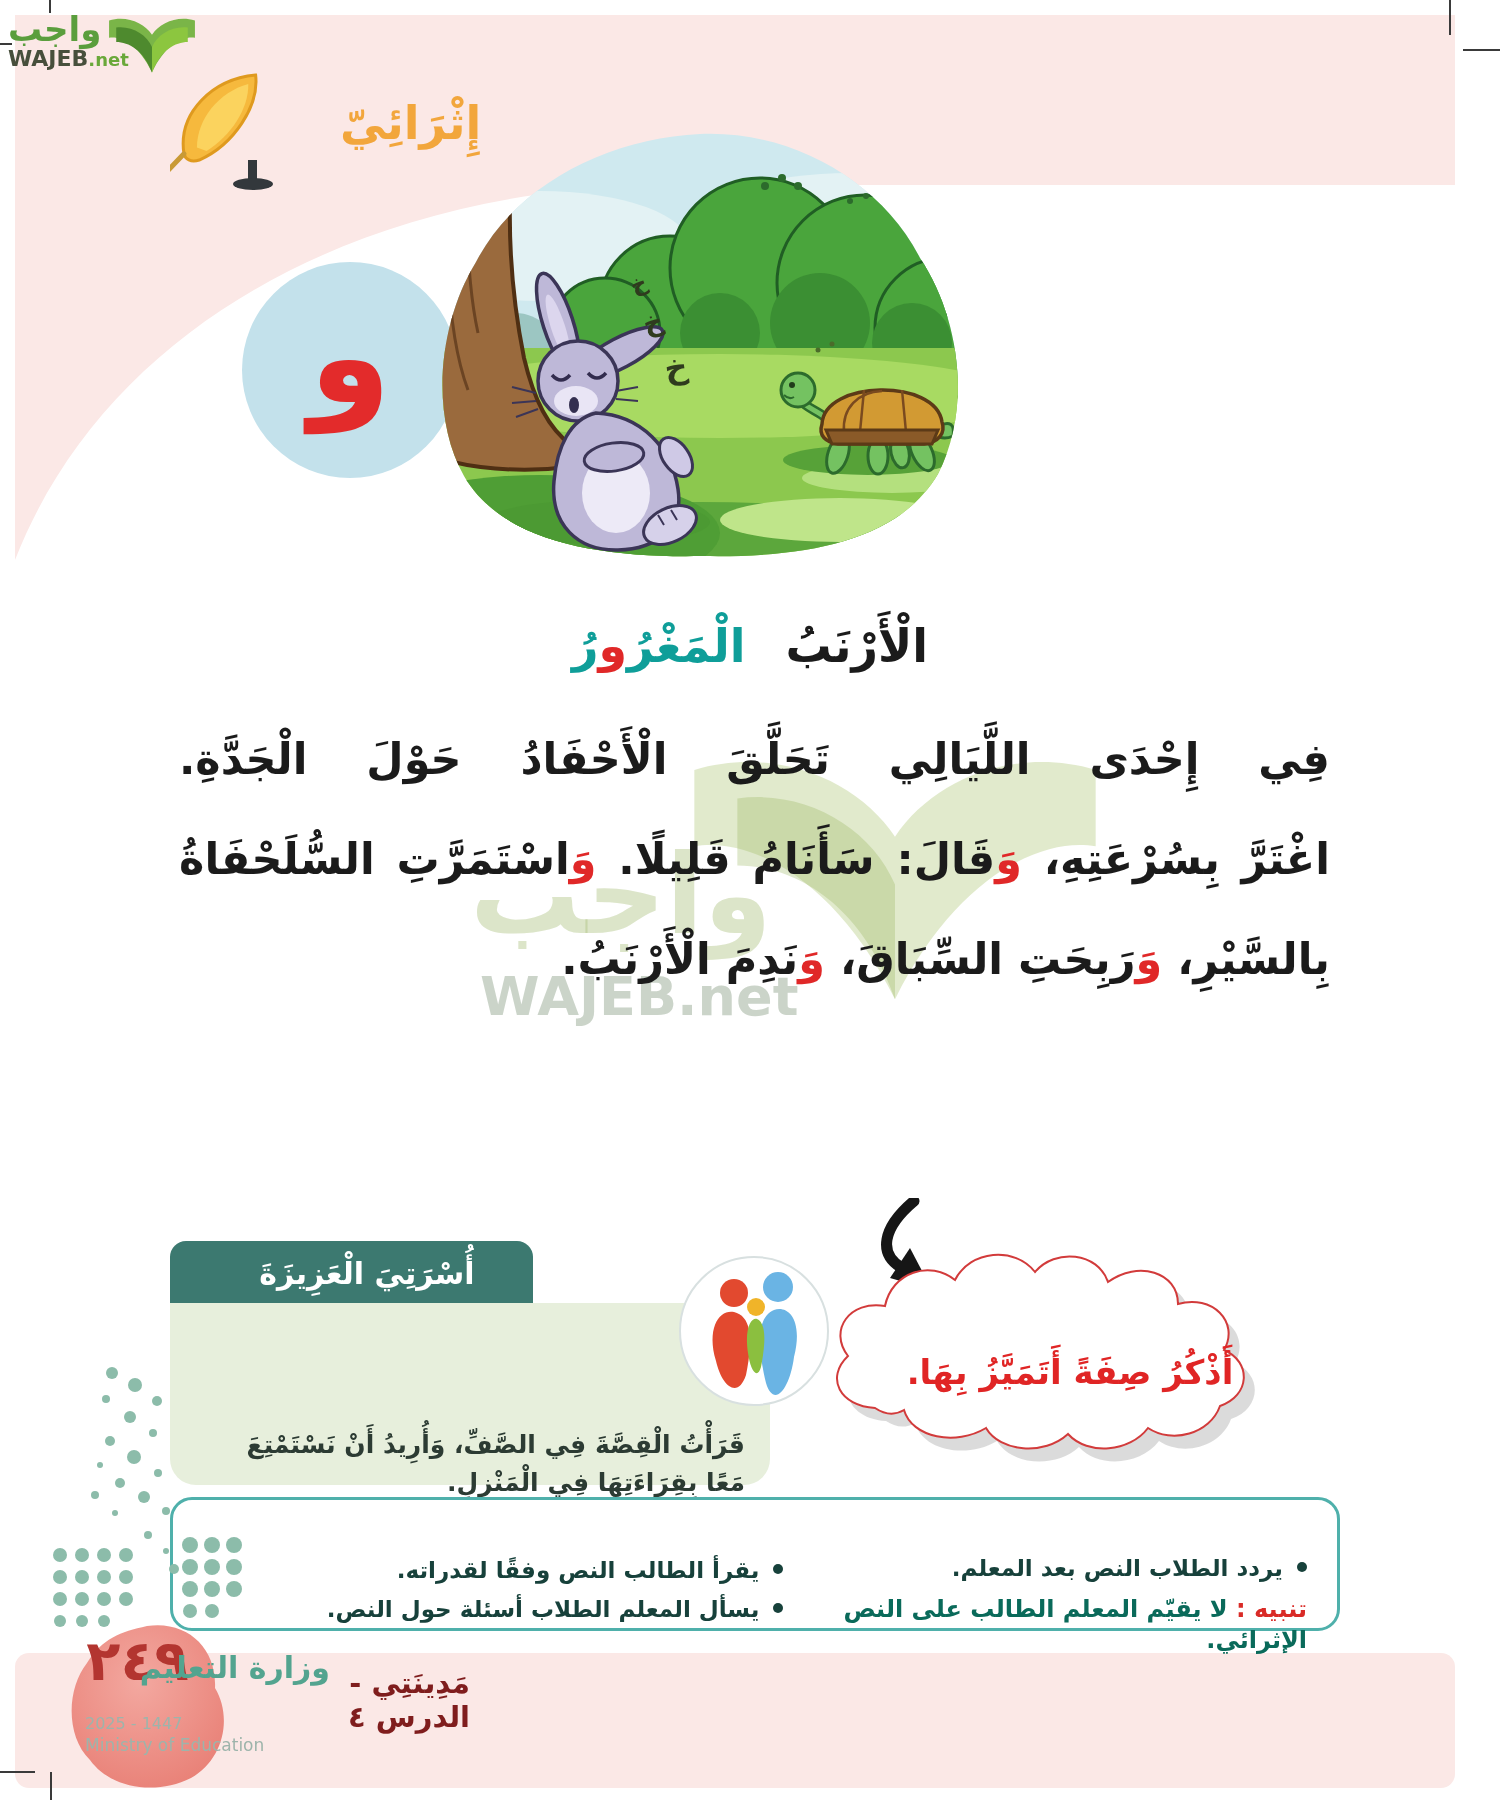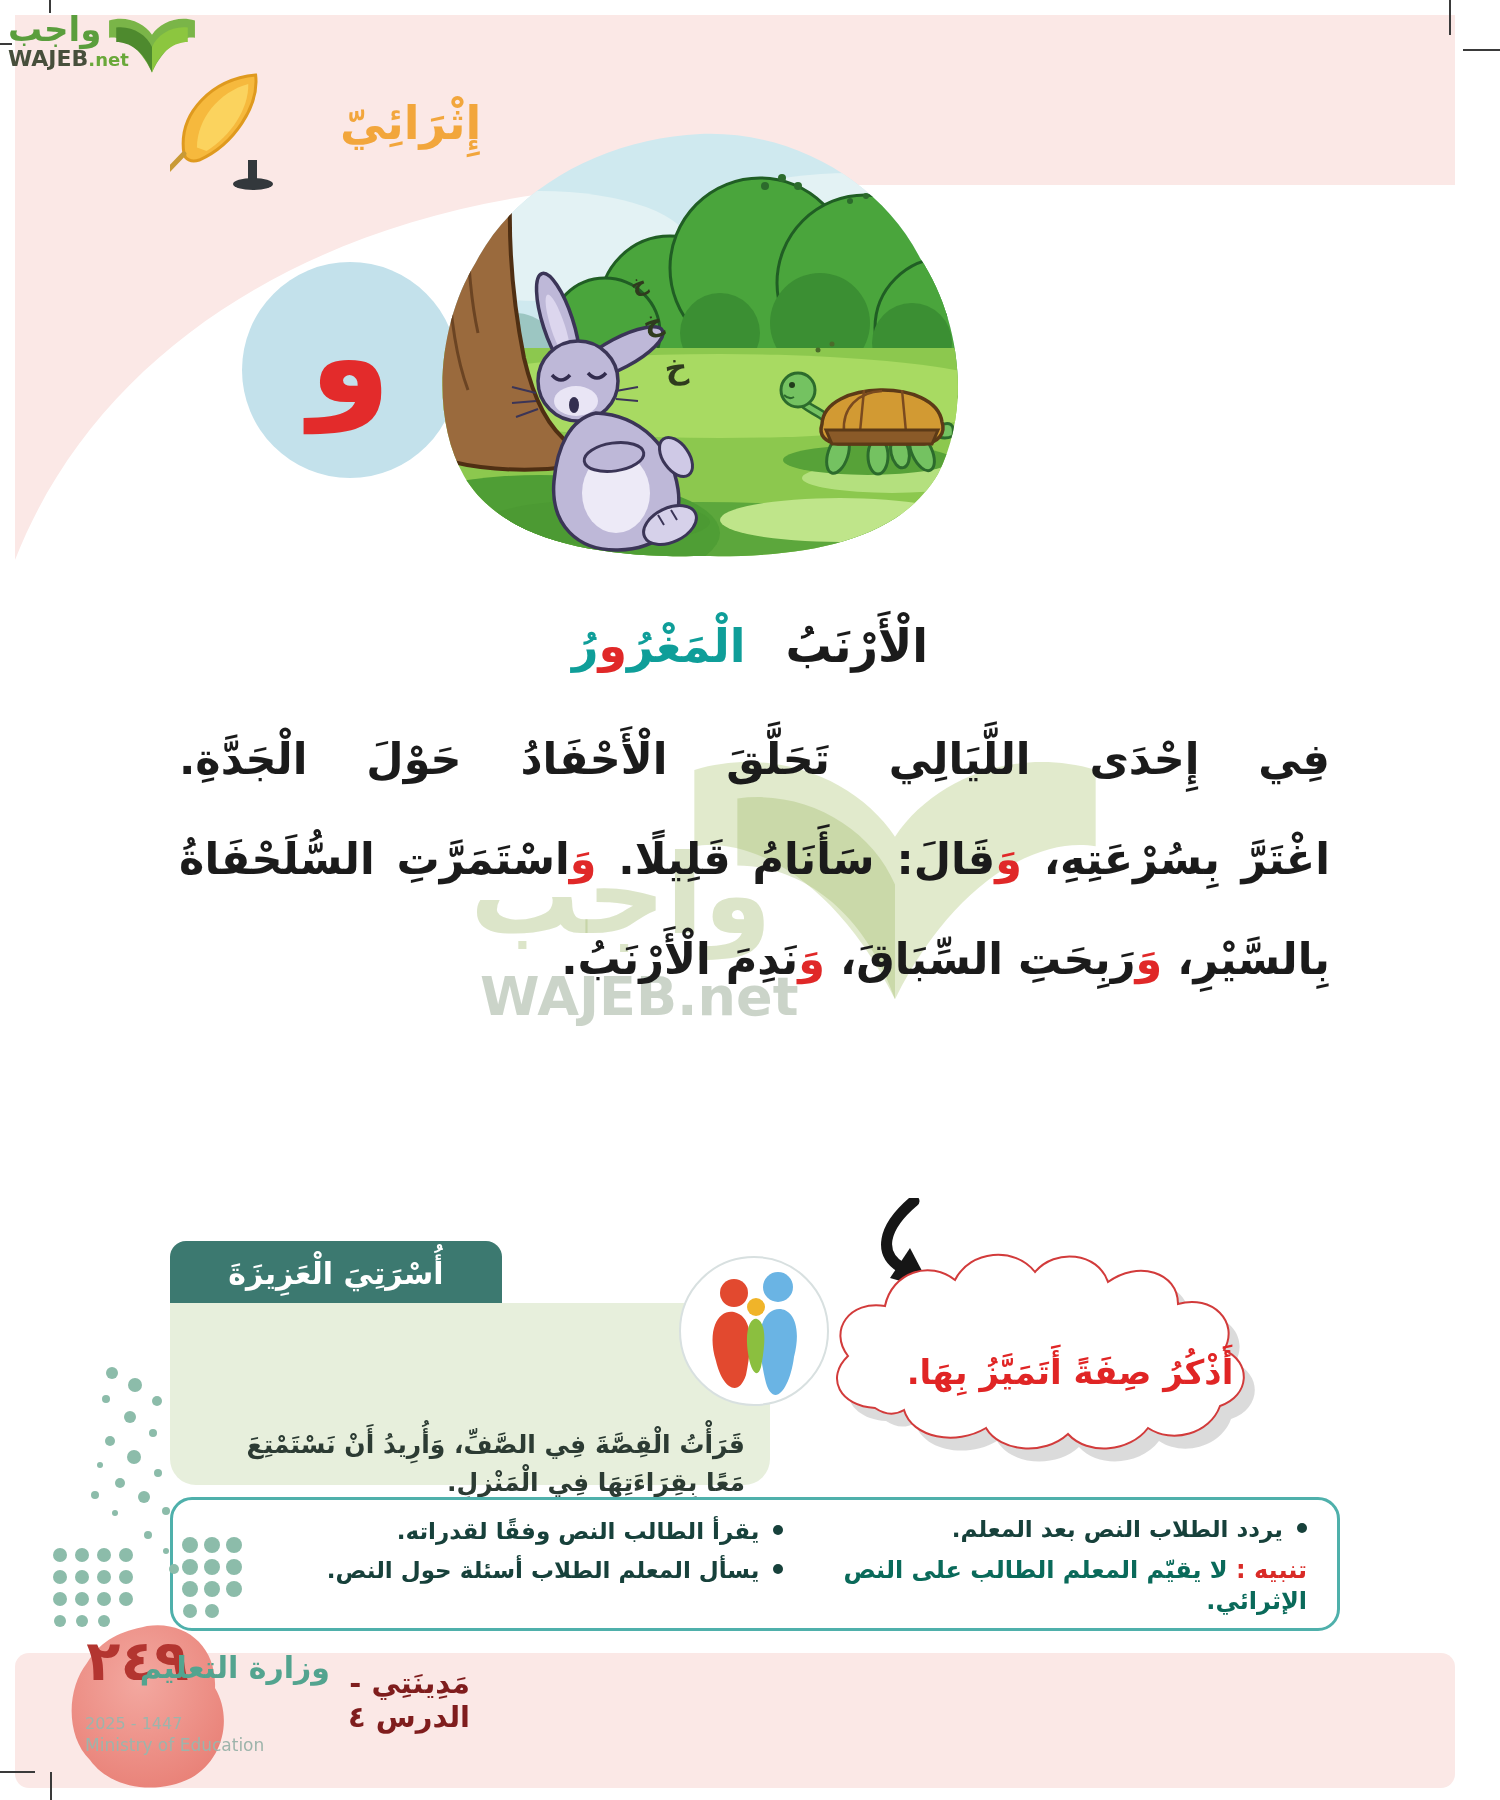--- a/index.html
+++ b/index.html
@@ -21,30 +21,30 @@
   .letter-circle span{font-size:132px;font-weight:bold;color:#e32b2b;line-height:1;
      transform:translateY(-14px);}
   
   .story{width:1160px;direction:rtl;}
   .story-title{height:92px;line-height:92px;text-align:center;font-size:46px;font-weight:bold;word-spacing:24px;}
   .story-line{height:100px;line-height:98px;font-size:43px;font-weight:bold;
      text-align:justify;text-align-last:justify;margin-left:9px;}
   .story-line.last{text-align:right;text-align-last:right;}
   
   .family-tab{width:332px;height:64px;background:#3c7970;border-radius:16px 16px 0 0;
-     display:flex;align-items:center;justify-content:center;}
+     display:flex;align-items:center;justify-content:center;padding-left:31px;}
   .family-tab span{color:#ffffff;font-size:30px;font-weight:bold;}
   .family-box{width:600px;height:182px;background:#e7efdc;border-radius:0 26px 26px 26px;}
   .family-msg{direction:rtl;text-align:right;font-size:25px;font-weight:bold;color:#2c3b33;line-height:1.5;}
   
   .cloud-text{direction:rtl;text-align:center;font-size:34px;font-weight:bold;color:#e02525;}
   
   .teacher-box{width:1170px;height:134px;background:#ffffff;border:3px solid #4fb0ab;
      border-radius:22px;box-sizing:border-box;direction:rtl;display:flex;padding:14px 30px 10px 20px;}
-  .tb-col{display:flex;flex-direction:column;gap:8px;}
+  .tb-col{display:flex;flex-direction:column;gap:8px;margin-top:39px;}
   .tb-col.c1{width:47%;}
   .tb-col.c2{width:53%;padding-top:2px;}
   .tb-row{display:flex;align-items:baseline;font-size:23px;font-weight:bold;color:#17413b;line-height:1.35;}
   .tb-row .dot{width:10px;height:10px;border-radius:50%;background:#17413b;margin-left:14px;
      flex:0 0 auto;transform:translateY(-4px);}
   .tb-notice{font-size:24px;font-weight:bold;line-height:1.3;margin-top:2px;}
   .tb-notice .lbl{color:#d92b27;}
   .tb-notice .txt{color:#0a6a5a;}
   
   .page-num{font-size:56px;font-weight:bold;color:#b33530;text-align:center;}

